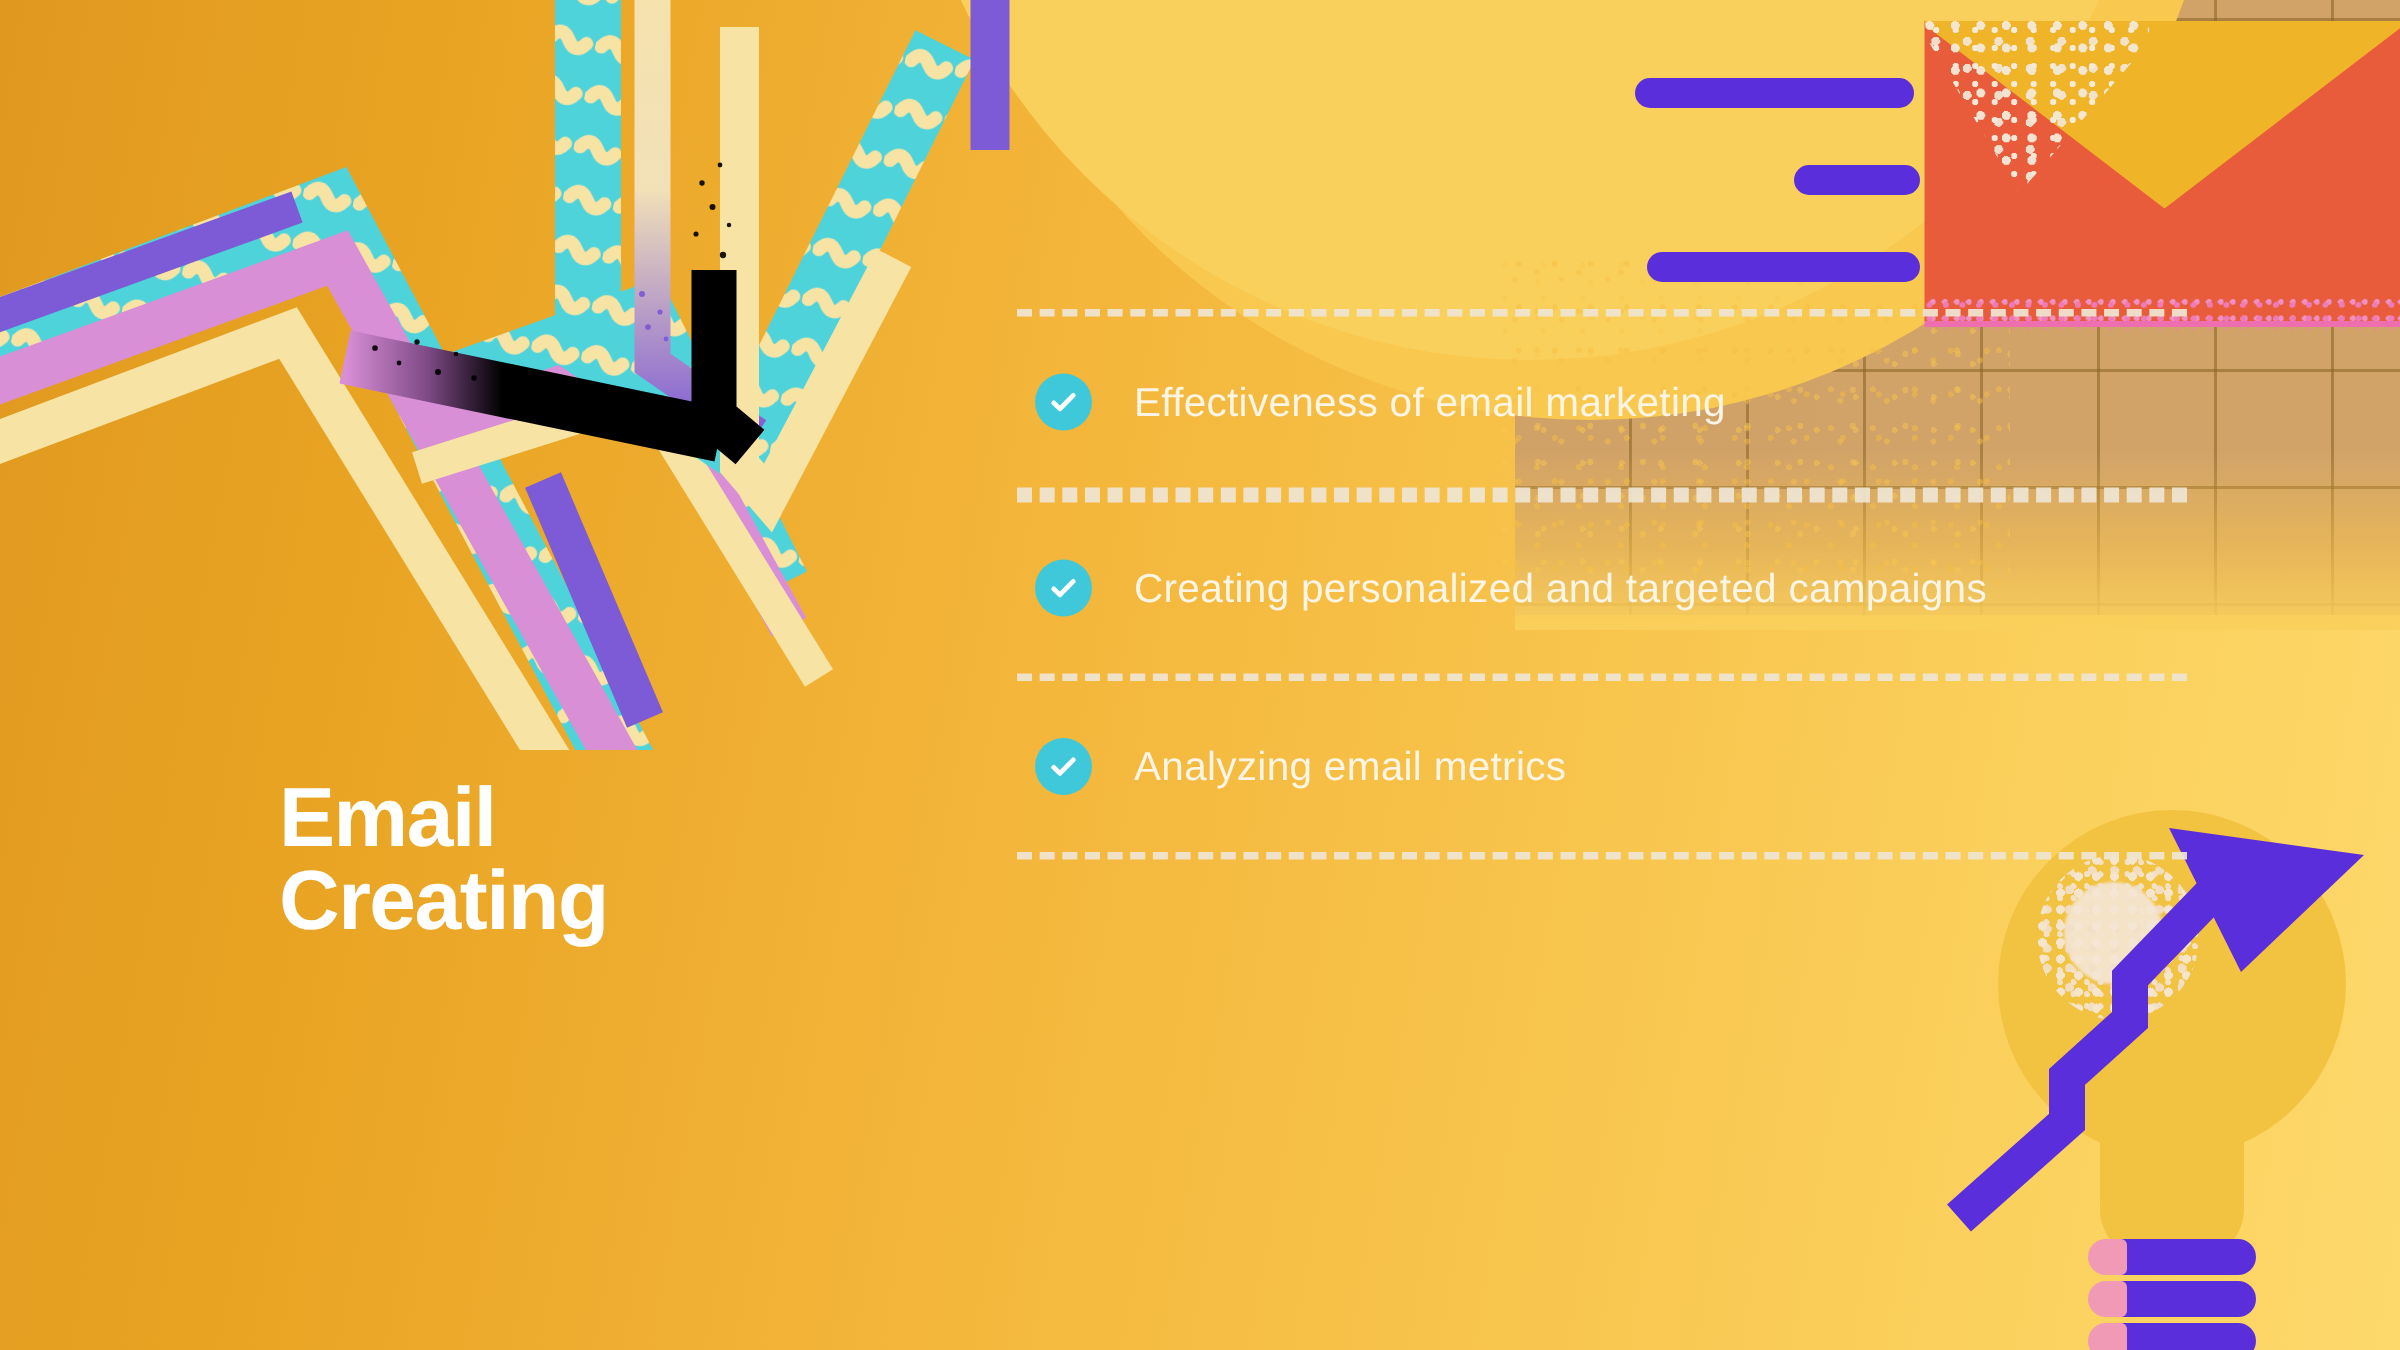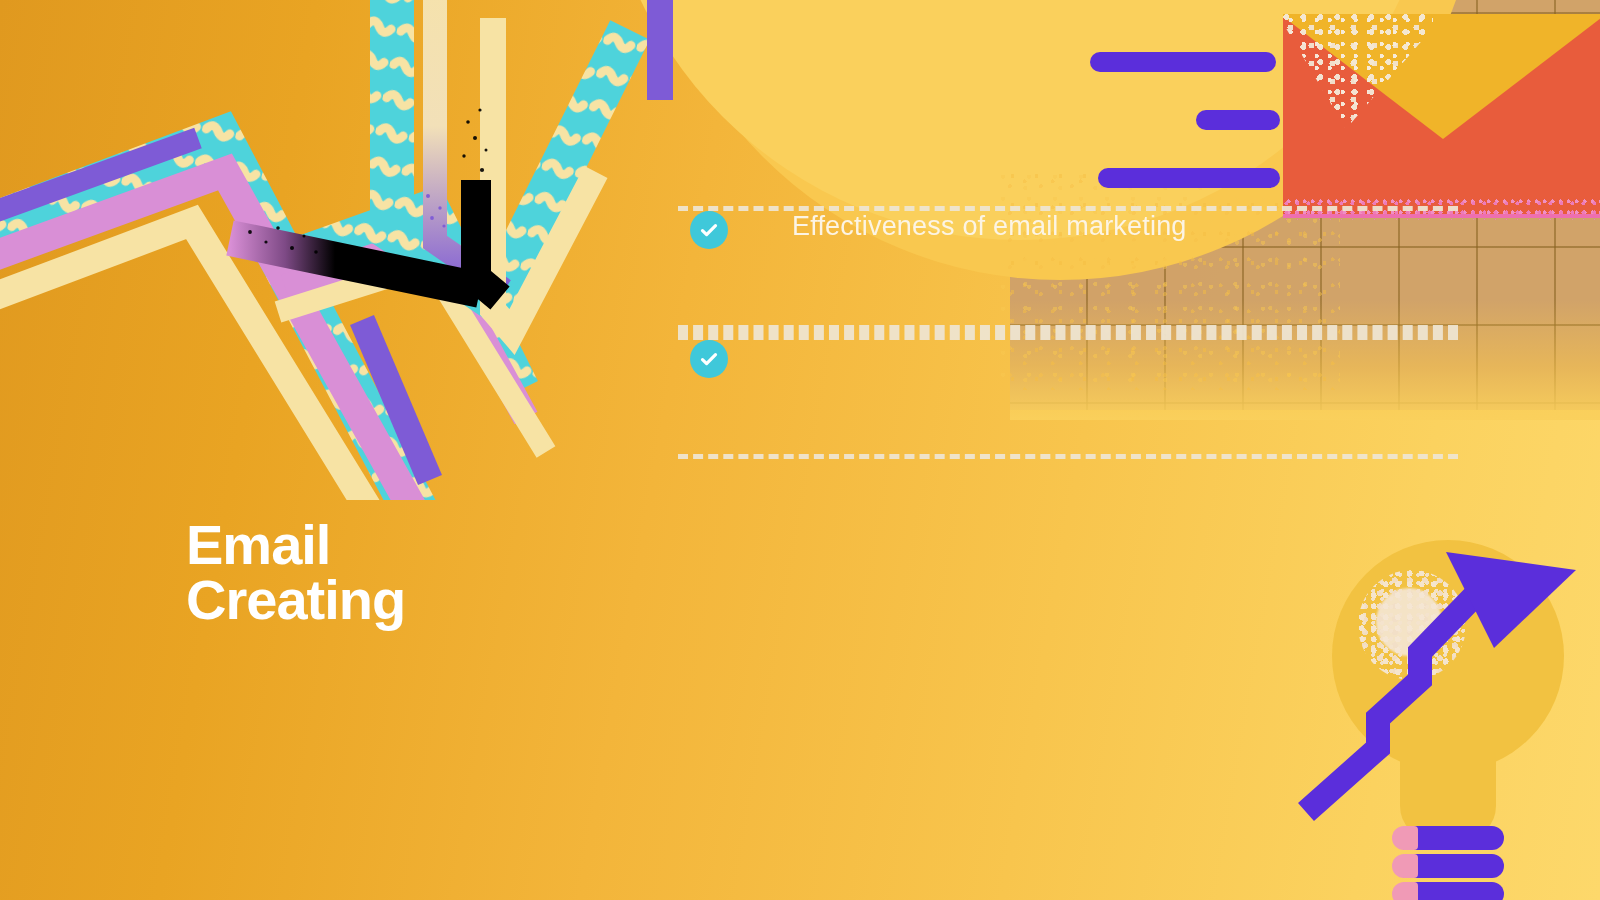--- a/index.html
+++ b/index.html
@@ -122,21 +122,21 @@
     position:absolute;left:186px;top:518px;
     font-size:56px;line-height:.98;font-weight:bold;color:#FFFFFF;
     letter-spacing:-1px;
   }
   .title span{display:block;}
 
   .list{position:absolute;left:678px;top:206px;width:780px;}
   .divider{
     height:0;border-top:5px dashed #EFE6D4;opacity:.92;
   }
-  .row{display:flex;height:114px;padding-left:12px;gap:36px;}
+  .row{display:flex;align-items:center;height:114px;padding-left:12px;}
   .check{
     flex:0 0 auto;width:38px;height:38px;border-radius:50%;
     background:#3FC8DA;display:flex;align-items:center;justify-content:center;
     margin-right:28px;
   }
   .check svg{display:block;}
   .row-text{
     font-size:27px;color:#FCF4E4;white-space:nowrap;letter-spacing:.2px;
   }
 </style>
@@ -276,27 +276,36 @@
           </svg>
       </span>
       <span class="row-text">Effectiveness of email marketing</span>
     </div>
 
     <div class="divider"></div>
 
 
     <div class="divider"></div>
 
-
-    <div class="divider"></div>
-
     <div class="row">
       <span class="check">
         <svg width="20" height="20" viewBox="0 0 20 20">
             <path d="M3.5 10.6 L7.6 14.6 L16.5 5.6" stroke="#FFFFFF" stroke-width="3.2" fill="none" stroke-linecap="round" stroke-linejoin="round"></path>
           </svg>
       </span>
+      <span class="row-text">Creating personalized and targeted campaigns</span>
     </div>
 
     <div class="divider"></div>
+
+    <div class="row">
+      <span class="check">
+        <svg width="20" height="20" viewBox="0 0 20 20">
+            <path d="M3.5 10.6 L7.6 14.6 L16.5 5.6" stroke="#FFFFFF" stroke-width="3.2" fill="none" stroke-linecap="round" stroke-linejoin="round"></path>
+          </svg>
+      </span>
+      <span class="row-text">Analyzing email metrics</span>
+    </div>
+
+    <div class="divider"></div>
   </div>
 
 </div>
 
 </body></html>

